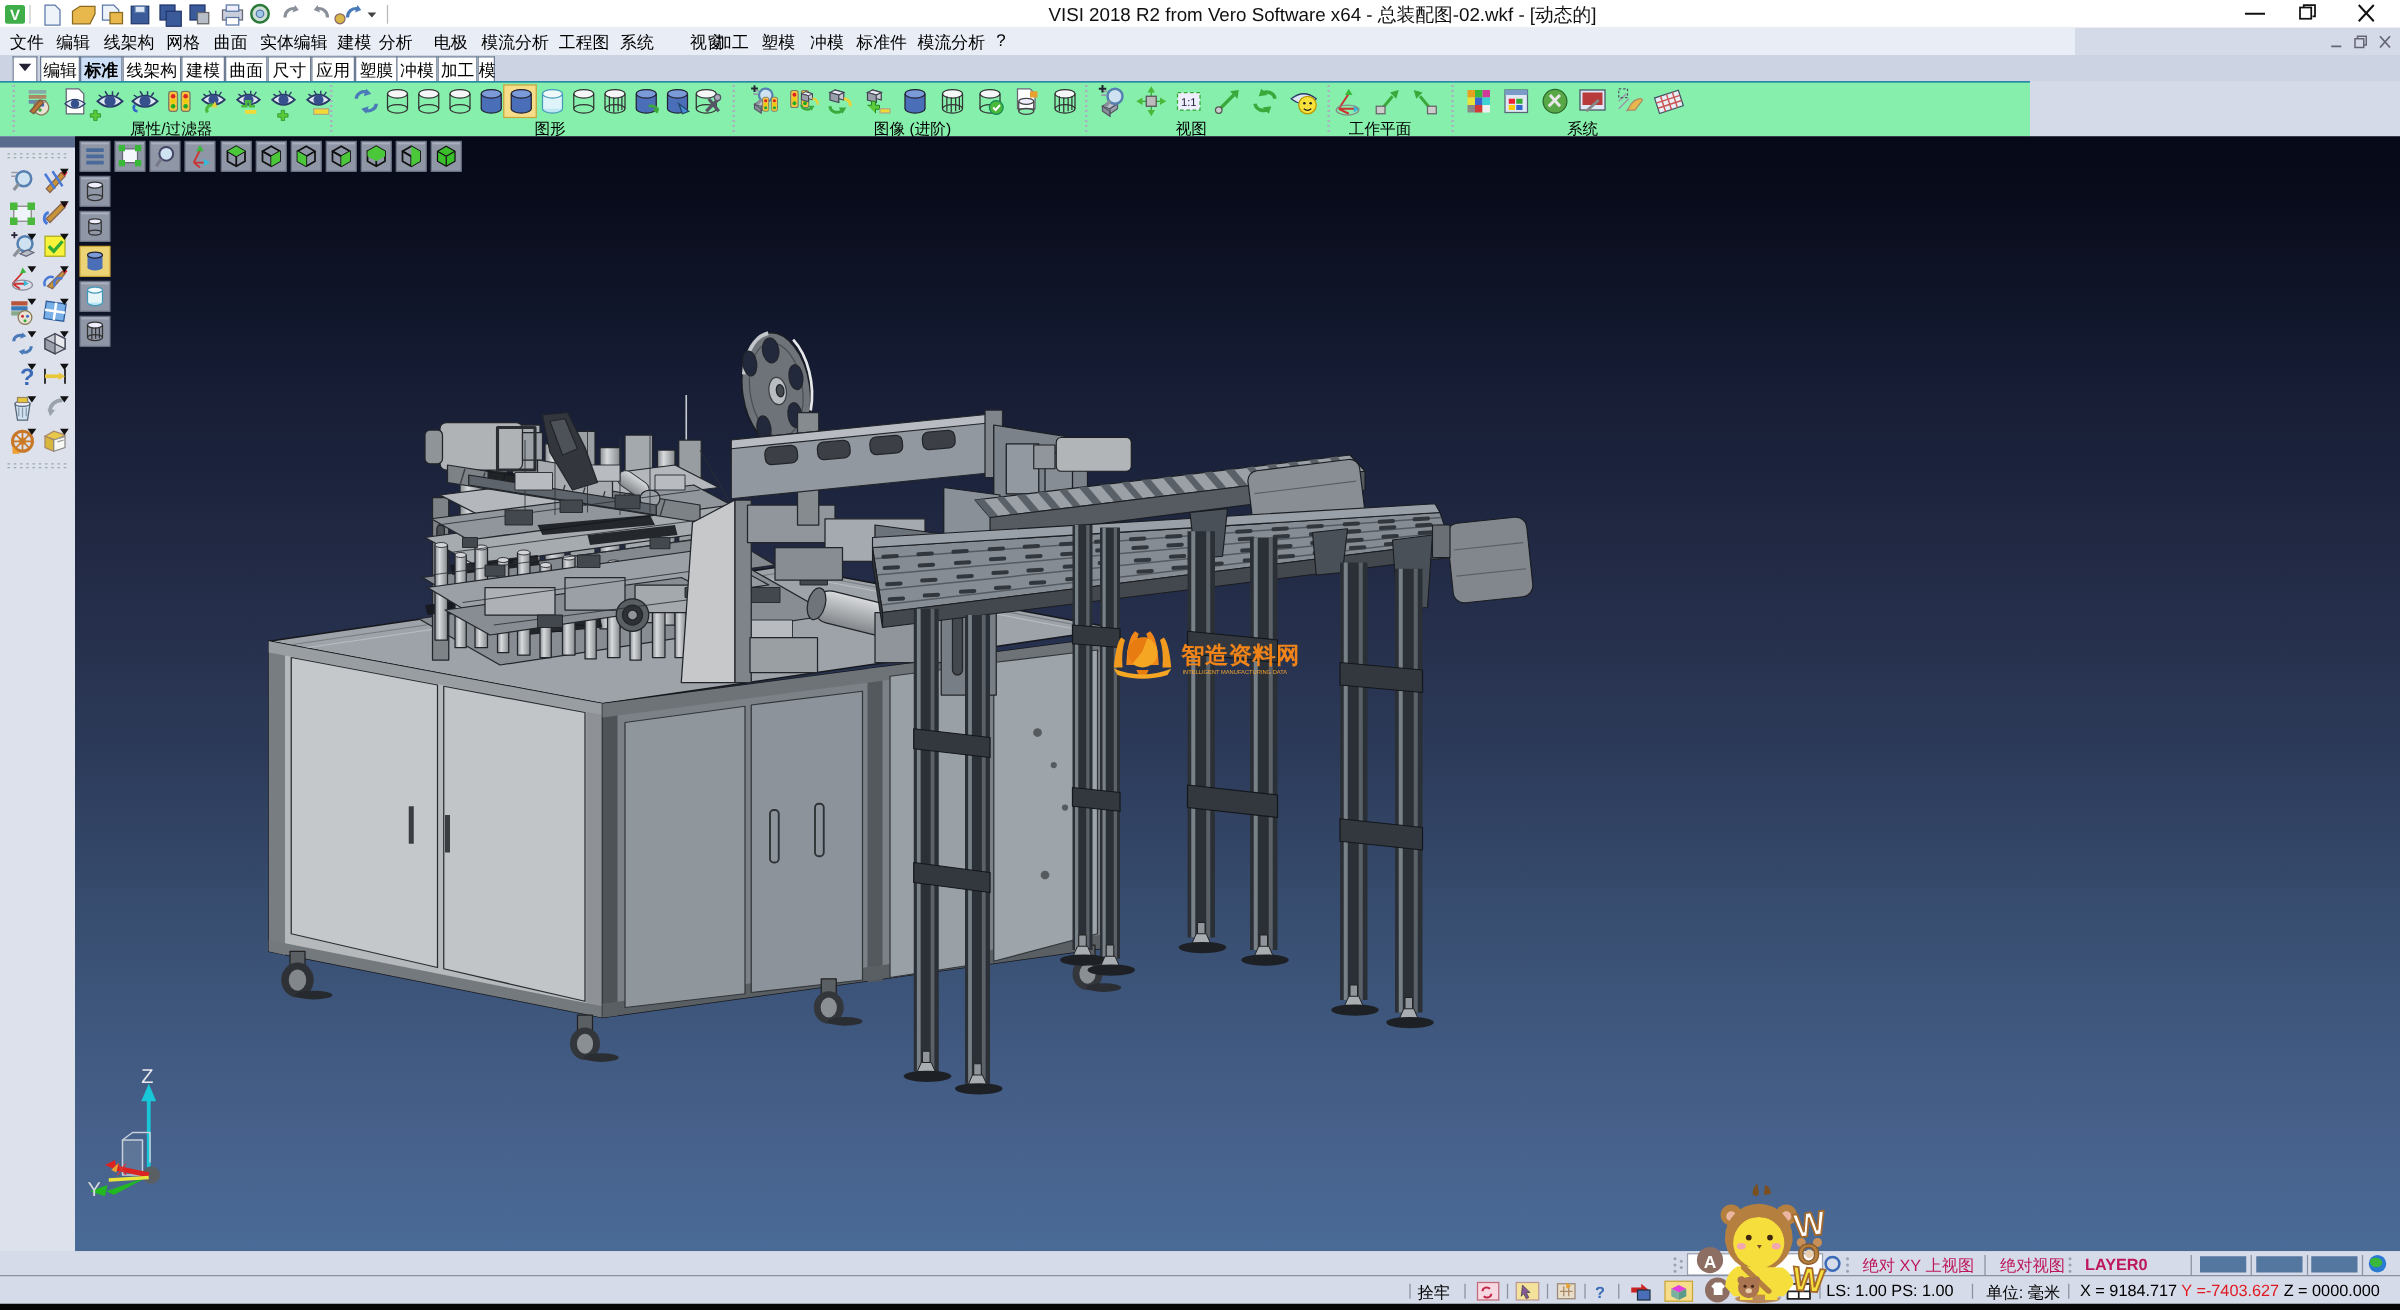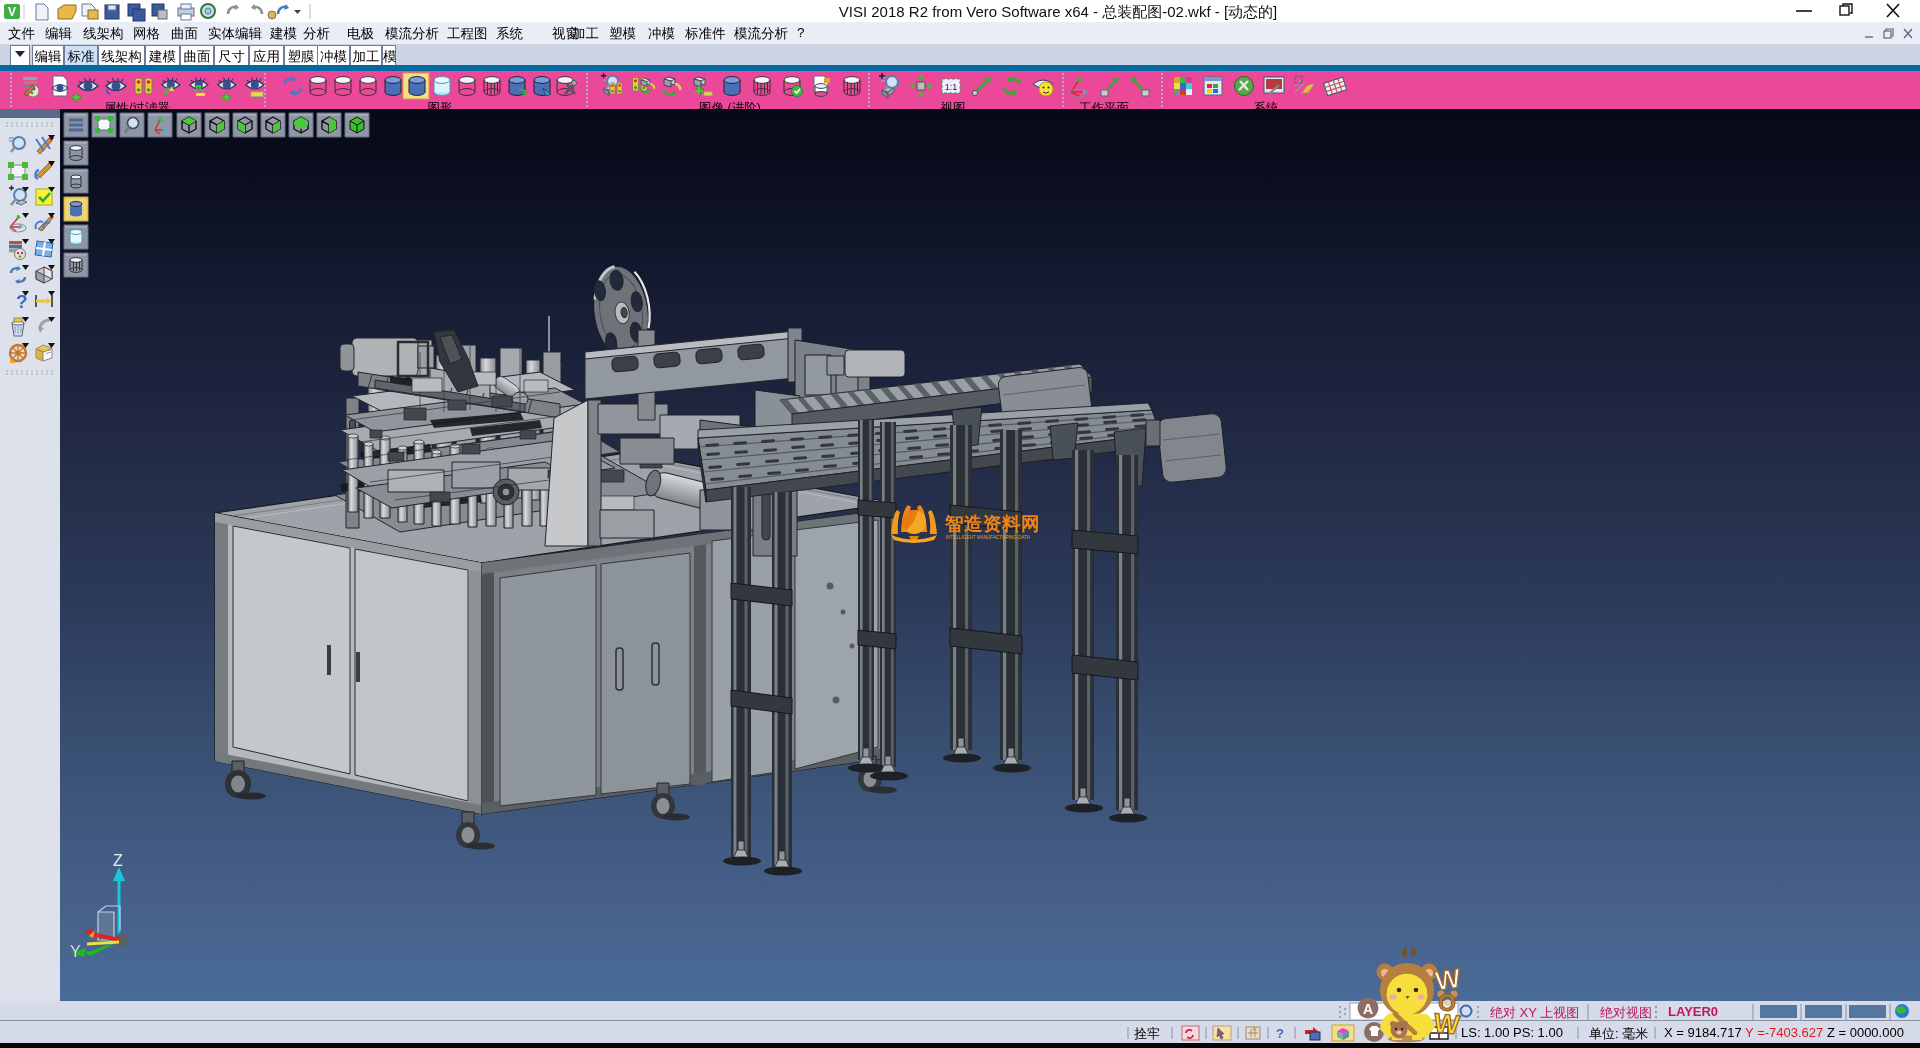--- a/index.html
+++ b/index.html
@@ -2,28 +2,28 @@
 <html><head><meta charset="utf-8">
 <style>
 *{margin:0;padding:0;box-sizing:border-box}
 html,body{width:1920px;height:1048px;overflow:hidden;font-family:"Liberation Sans",sans-serif}
 #page{position:relative;width:1920px;height:1048px;background:#d4dae7}
 .abs{position:absolute}
 
 #titlebar{left:0;top:0;width:1920px;height:22px;background:#ffffff;color:#000}
 #title-text{left:188px;top:3px;width:1740px;text-align:center;font-size:15px;color:#101010}
 
-#menubar{left:0;top:22px;width:1920px;height:22px;background:#e9edf5;font-size:13.5px;color:#000}
+#menubar{left:0;top:22px;width:1660px;height:22px;background:#e9edf5;font-size:13.5px;color:#000}
 #menubar span{position:absolute;top:3px}
 
 #tabbar{left:0;top:44px;width:1920px;height:21px;background:#ccd3e2;font-size:13.5px}
 .tab{position:absolute;top:1px;height:20px;background:#fff;border:1px solid #6e7d95;border-bottom:none;color:#000;text-align:center;padding-top:2px}
-.tab.sel{background:#cde0f7;font-weight:normal}
-
-#toolbar{left:0;top:65px;width:1920px;height:44px;background:#ec4899;border-top:6px solid #0369a1}
+.tab.sel{background:#cde0f7;font-weight:bold}
+
+#toolbar{left:0;top:65px;width:1624px;height:44px;background:#86efac;border-top:1px solid #0369a1}
 .gsep{position:absolute;top:2px;height:40px;width:2px;background-image:repeating-linear-gradient(#aab2c2 0 2px,transparent 2px 4px)}
 
 #vp{left:60px;top:109px;width:1860px;height:892px;background:linear-gradient(180deg,#060918 0%,#080b1a 4.6%,#151c33 21.4%,#222a45 38.2%,#2c3a59 55%,#395073 71.9%,#46608a 88.7%,#4a6b97 100%)}
 
 #dock{left:0;top:109px;width:60px;height:892px;background:#dde1eb}
 #dockhead{left:0;top:109px;width:60px;height:9px;background:#5a6c8e}
 
 #srow1{left:0;top:1001px;width:1920px;height:19px;background:#d5dbe8;font-size:13px;color:#be185d}
 #srow2{left:0;top:1020px;width:1920px;height:23px;background:#d5dbe8;font-size:13px;color:#000;border-top:1px solid #8a91a2}
 #taskbar{left:0;top:1043px;width:1920px;height:5px;background:#060606}

